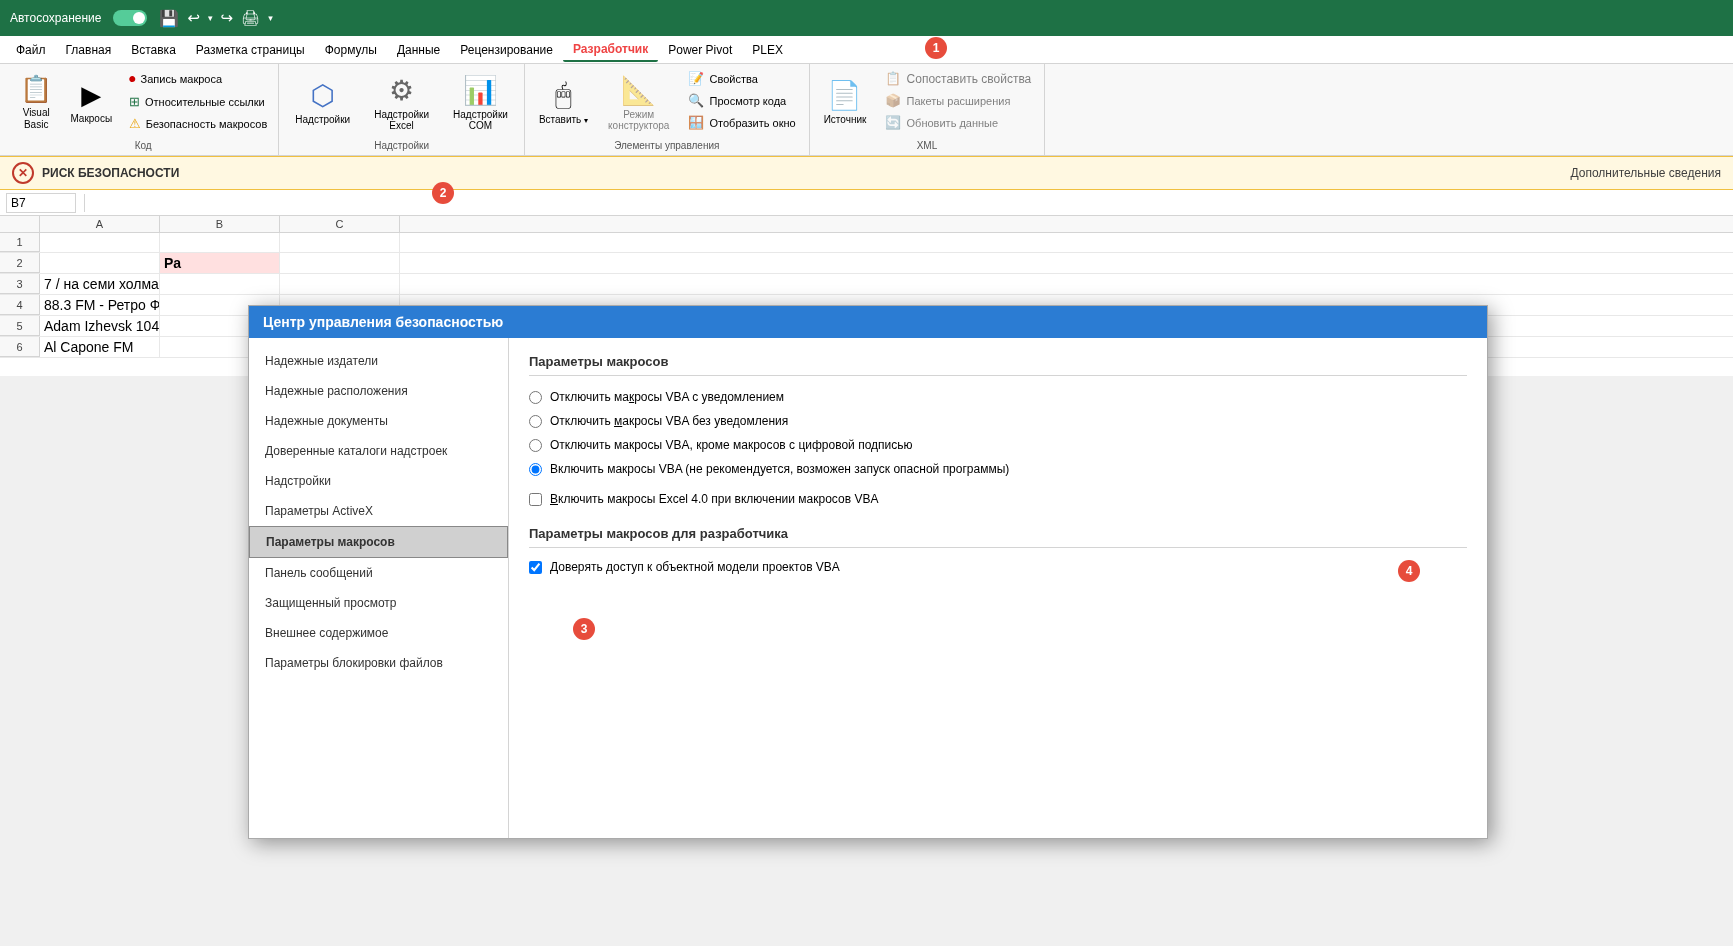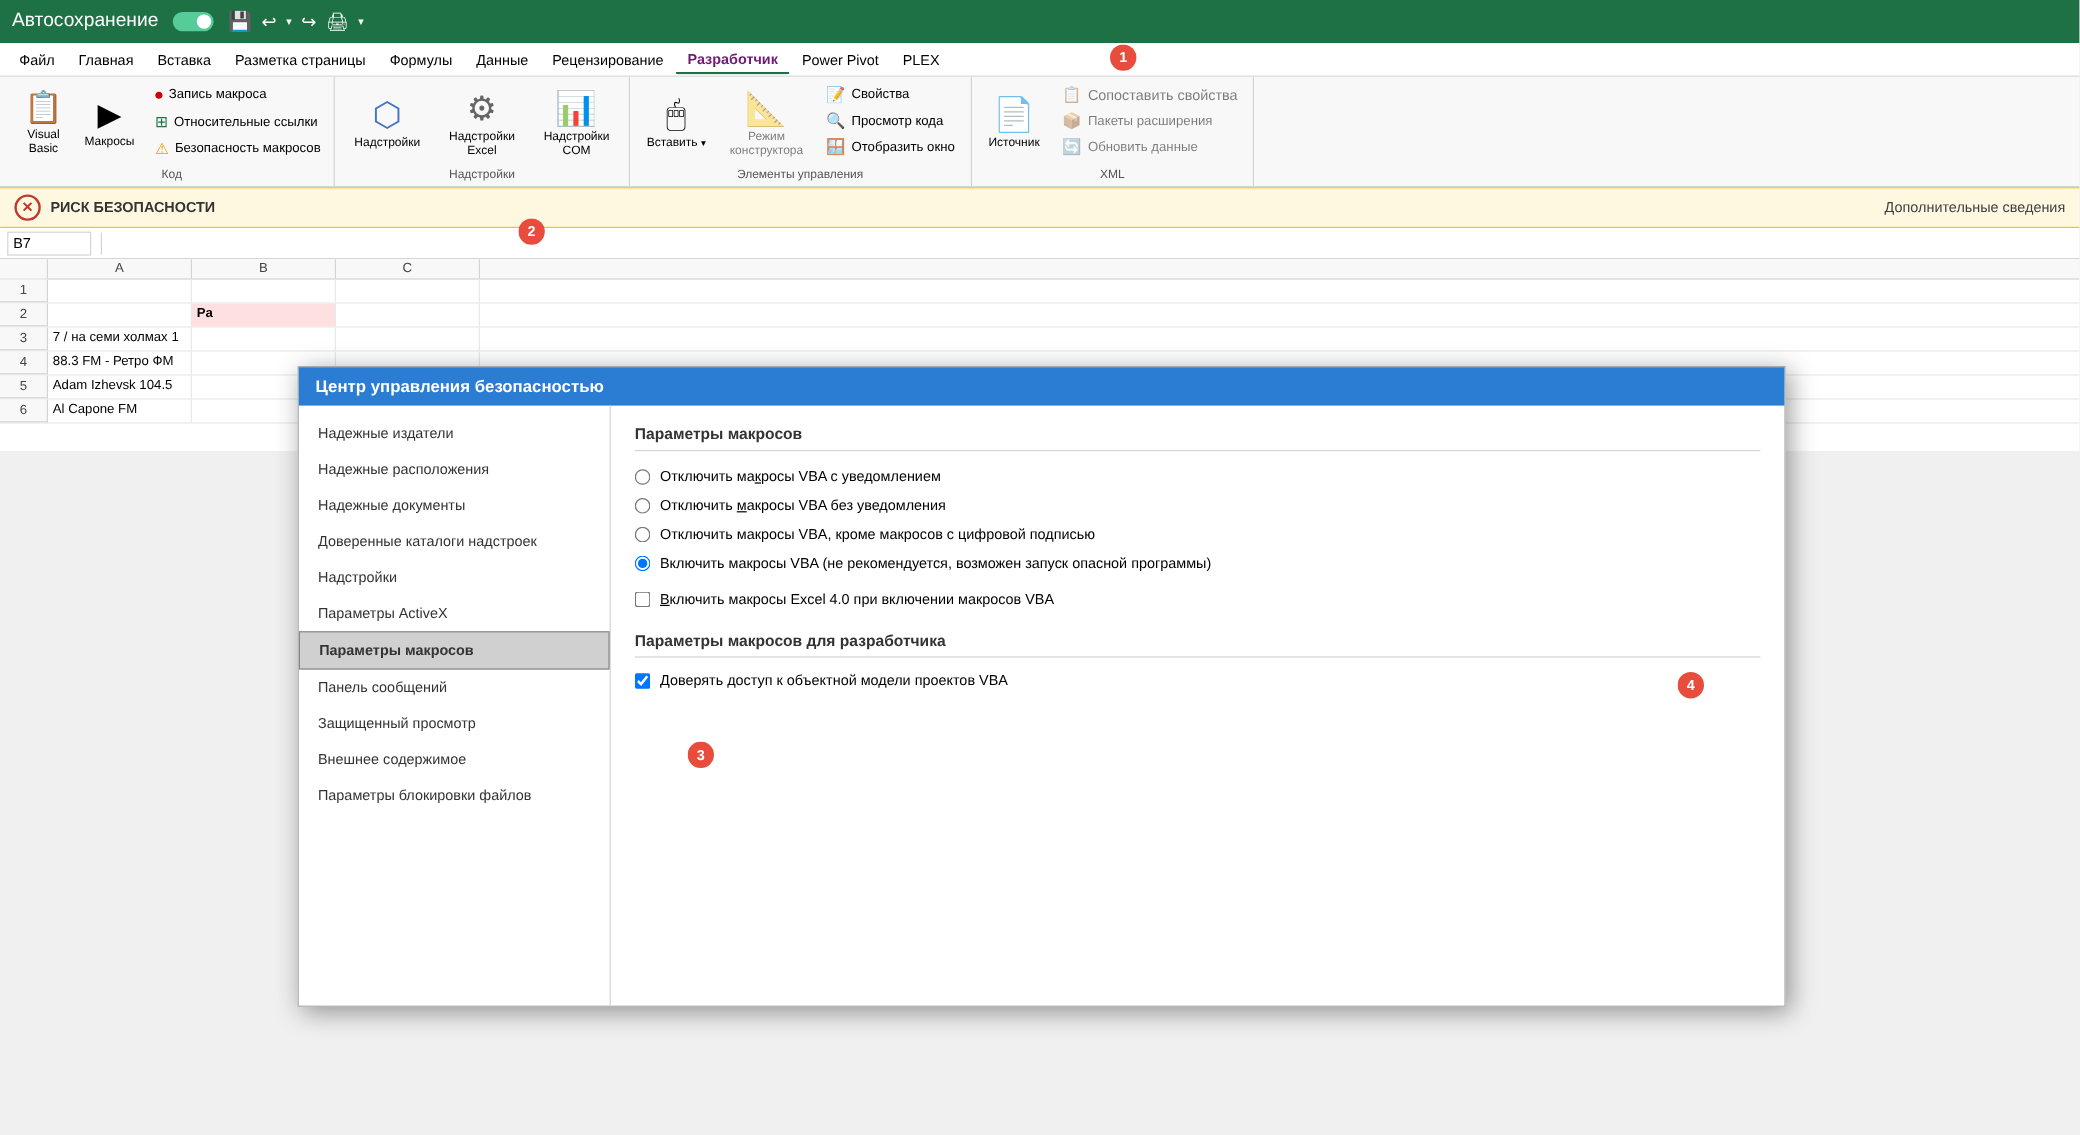--- a/index.html
+++ b/index.html
@@ -34,21 +34,21 @@
       align-items: center;
       padding: 0 6px;
       border-bottom: 1px solid #d4d4d4;
     }
     .menu-item {
       padding: 4px 10px;
       cursor: pointer;
       font-size: 12px;
       border-radius: 2px;
     }
-    .menu-item.active { color: #701a75; font-weight: 600; border-bottom: 2px solid #1e7145; }
+    .menu-item.active { color: #ef4444; font-weight: 600; border-bottom: 2px solid #1e7145; }
 
     
     .ribbon {
       background: #f8f8f8;
       border-bottom: 1px solid #d4d4d4;
       padding: 4px 8px 0;
       display: flex;
       align-items: flex-end;
       gap: 0;
       min-height: 92px;
@@ -110,21 +110,21 @@
     .sheet-row {
       display: flex;
       align-items: stretch;
       border-bottom: 1px solid #e8e8e8;
       min-height: 20px;
     }
     .sheet-cell {
       width: 120px; min-width: 120px;
       border-right: 1px solid #e8e8e8;
       padding: 2px 4px;
-      font-size: 11px;
+      font-size: 14px;
       overflow: hidden;
       white-space: nowrap;
     }
     .sheet-cell.bold { font-weight: 700; }
     .sheet-cell.pink-bg { background: #ffe0e0; }
 
     
     .dialog-overlay {
       position: fixed;
       top: 0; left: 0; right: 0; bottom: 0;
@@ -270,21 +270,21 @@
       flex-direction: column;
       justify-content: center;
       gap: 1px;
       padding: 0 2px;
     }
   </style>
 </head>
 <body>
 
 <div class="title-bar">
-  <span style="font-size:16px;">Автосохранение</span>
+  <span style="font-size:12px;">Автосохранение</span>
   <div class="toggle-switch"></div>
   <div class="title-bar-icons">
     <span style="font-size:16px;cursor:pointer;">💾</span>
     <span style="font-size:15px;cursor:pointer;">↩</span>
     <span style="font-size:9px;cursor:pointer;">▾</span>
     <span style="font-size:15px;cursor:pointer;">↪</span>
     <span style="font-size:15px;cursor:pointer;">🖨</span>
     <span style="font-size:9px;cursor:pointer;">▾</span>
   </div>
 </div>

